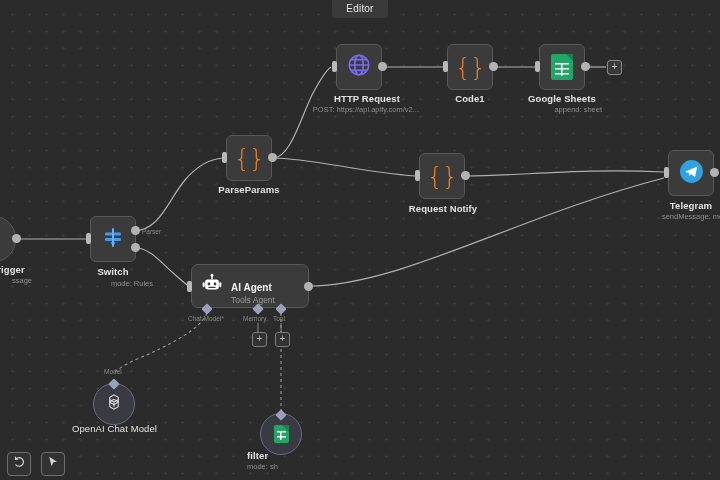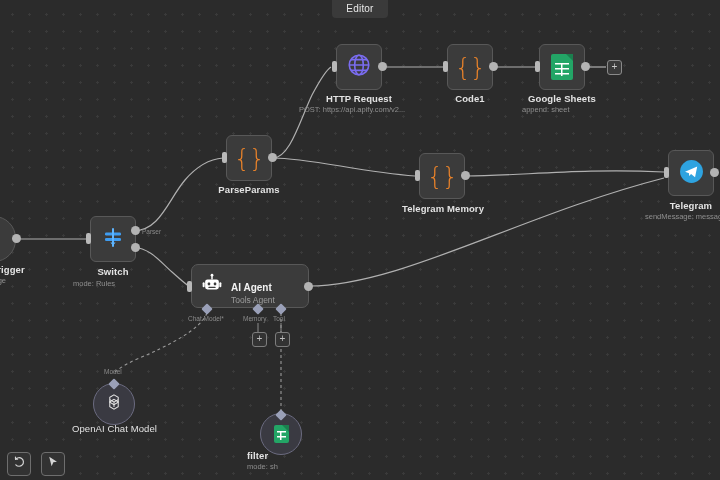--- a/index.html
+++ b/index.html
@@ -71,21 +71,21 @@
     text-align: center;
     color: #e3e3e3;
     font-size: 9.5px;
     font-weight: bold;
     letter-spacing: .1px;
     white-space: nowrap;
     z-index: 11;
   }
   .subcaption {
     position: absolute;
-    text-align: left;
+    text-align: right;
     color: #8f8f8f;
     font-size: 7.5px;
     white-space: nowrap;
     z-index: 11;
   }
   .port {
     position: absolute;
     width: 9px; height: 9px;
     border-radius: 50%;
     background: #b3b3b3;
@@ -268,21 +268,21 @@
     <span class="ic">
       <svg width="26" height="26" viewBox="0 0 24 24" fill="none" stroke="#7a6cf0" stroke-width="1.5">
         <circle cx="12" cy="12" r="9"></circle>
         <ellipse cx="12" cy="12" rx="4" ry="9"></ellipse>
         <path d="M3 12h18M4.5 7h15M4.5 17h15"></path>
       </svg>
     </span>
   </div>
   <div class="port in" style="left:332px; top:61px;"></div>
   <div class="port" style="left:378px; top:62px;"></div>
-  <div class="caption" style="left:299px; top:93px; width:120px;">HTTP Request</div>
+  <div class="caption" style="left:307px; top:93px; width:120px;">HTTP Request</div>
   <div class="subcaption" style="left:299px; top:105px; width:120px;">POST: https://api.apify.com/v2...</div>
 
   <div class="node square" style="left:447px; top:44px;">
     <span class="braces ic">{}</span>
   </div>
   <div class="port in" style="left:443px; top:61px;"></div>
   <div class="port" style="left:489px; top:62px;"></div>
   <div class="caption" style="left:430px; top:93px; width:80px;">Code1</div>
 
   <div class="node square" style="left:539px; top:44px;">
@@ -292,21 +292,21 @@
   <div class="port" style="left:581px; top:62px;"></div>
   <div class="caption" style="left:522px; top:93px; width:80px;">Google Sheets</div>
   <div class="subcaption" style="left:522px; top:105px; width:80px;">append: sheet</div>
   <div class="endplus" style="left:607px; top:60px;">+</div>
 
   <div class="node square" style="left:419px; top:153px;">
     <span class="braces ic">{}</span>
   </div>
   <div class="port in" style="left:415px; top:170px;"></div>
   <div class="port" style="left:461px; top:171px;"></div>
-  <div class="caption" style="left:398px; top:203px; width:90px;">Telegram Memory</div>
+  <div class="caption" style="left:398px; top:203px; width:90px;">Request Notify</div>
 
   <div class="node square" style="left:668px; top:150px;">
     <span class="ic">
       <svg width="25" height="25" viewBox="0 0 24 24">
         <circle cx="12" cy="12" r="11" fill="#2ea3e0"></circle>
         <path d="M5.8 12.2 L17.5 7.2 L15.4 17.6 L11.6 14.4 L9.7 16.2 L9.6 13.6 Z" fill="#ffffff"></path>
       </svg>
     </span>
   </div>
   <div class="port in" style="left:664px; top:167px;"></div>

